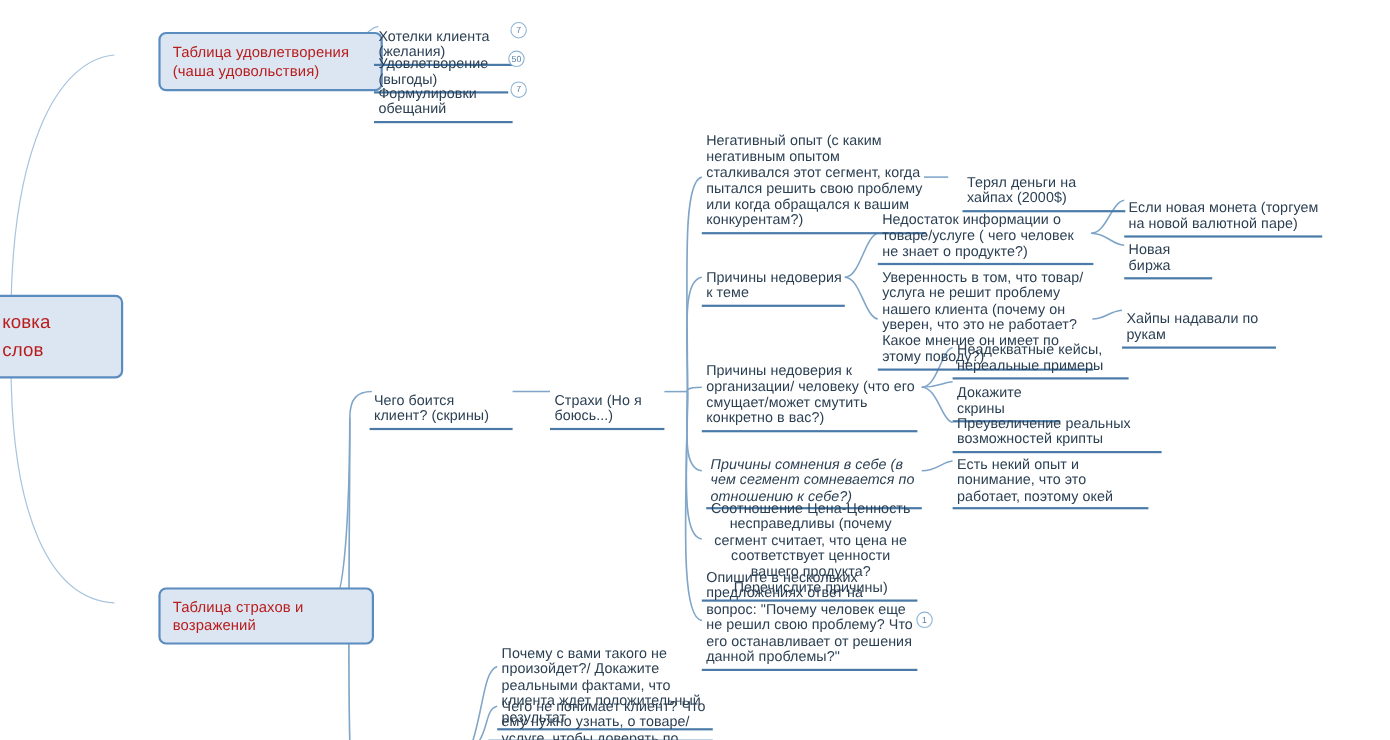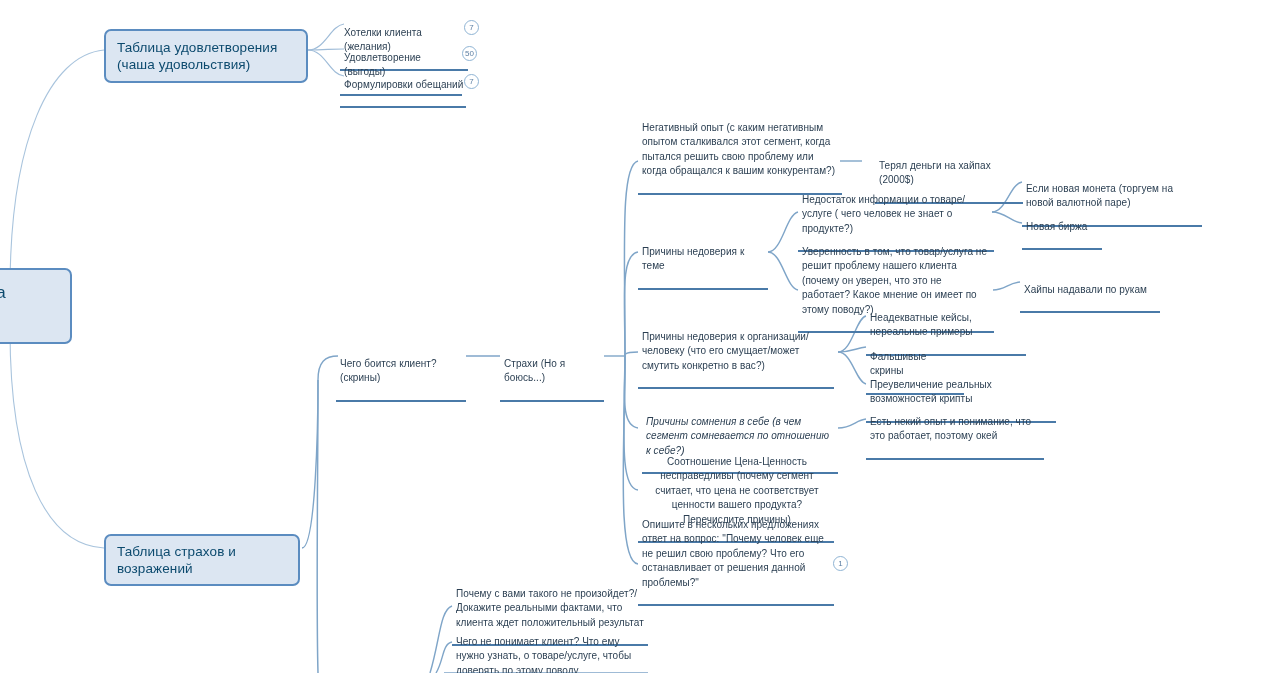--- a/index.html
+++ b/index.html
@@ -27,35 +27,36 @@
     pointer-events: none;
   }
 
   
   .boxnode {
     position: absolute;
     box-sizing: border-box;
     background: #dce6f2;
     border: 2px solid #5b8cc0;
     border-radius: 7px;
-    color: #0c4a6e;
+    color: #b91c1c;
     font-size: 13.5px;
     line-height: 17px;
     padding: 8px 11px;
     letter-spacing: 0.1px;
+    margin-left: 40px;
   }
 
   
   .textnode {
     position: absolute;
     box-sizing: border-box;
     color: #2b3f52;
-    font-size: 10px;
+    font-size: 13px;
     line-height: 14.5px;
-    padding: 0 2px 14px 4px;
+    padding: 0 2px 3px 4px;
     border-bottom: 2px solid #4a7aa8;
     letter-spacing: 0.05px;
     white-space: pre-line;
   }
 
   
   .badge {
     position: absolute;
     box-sizing: border-box;
     width: 15px;
@@ -208,21 +209,21 @@
     <span>Хайпы надавали по рукам</span>
   </div>
 
   <div class="textnode" style="left:638px; top:315px; width:196px;">
     <span>Причины недоверия к организации/ человеку (что его смущает/может смутить конкретно в вас?)</span>
   </div>
   <div class="textnode" style="left:866px; top:296px; width:160px;">
     <span>Неадекватные кейсы, нереальные примеры</span>
   </div>
   <div class="textnode" style="left:866px; top:335px; width:98px;">
-    <span>Фальшивые скрины</span>
+    <span>Докажите скрины</span>
   </div>
   <div class="textnode" style="left:866px; top:363px; width:190px;">
     <span>Преувеличение реальных возможностей крипты</span>
   </div>
 
   <div class="textnode" style="left:642px; top:400px; width:196px;font-style:italic;">
     <span>Причины сомнения в себе (в чем сегмент сомневается по отношению к себе?)</span>
   </div>
   <div class="textnode" style="left:866px; top:400px; width:178px;">
     <span>Есть некий опыт и понимание, что это работает, поэтому окей</span>

